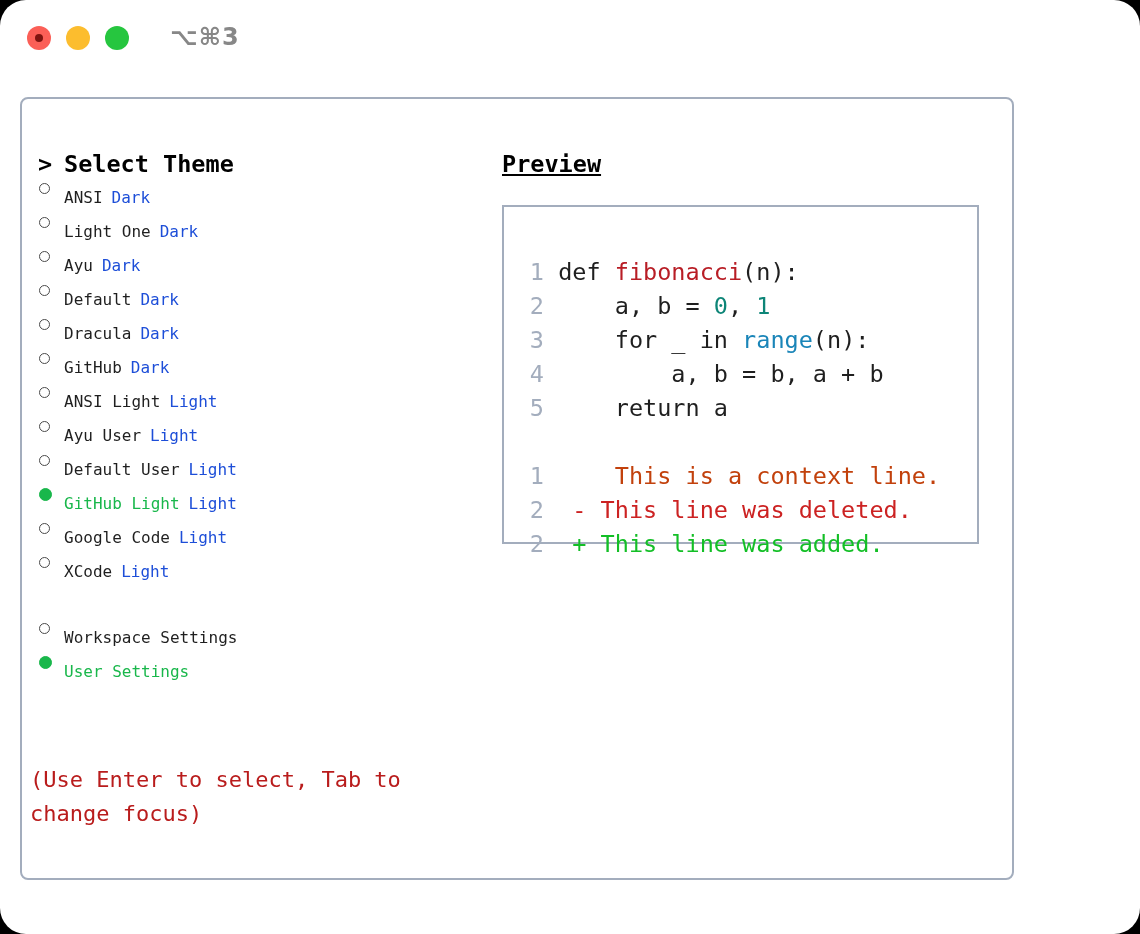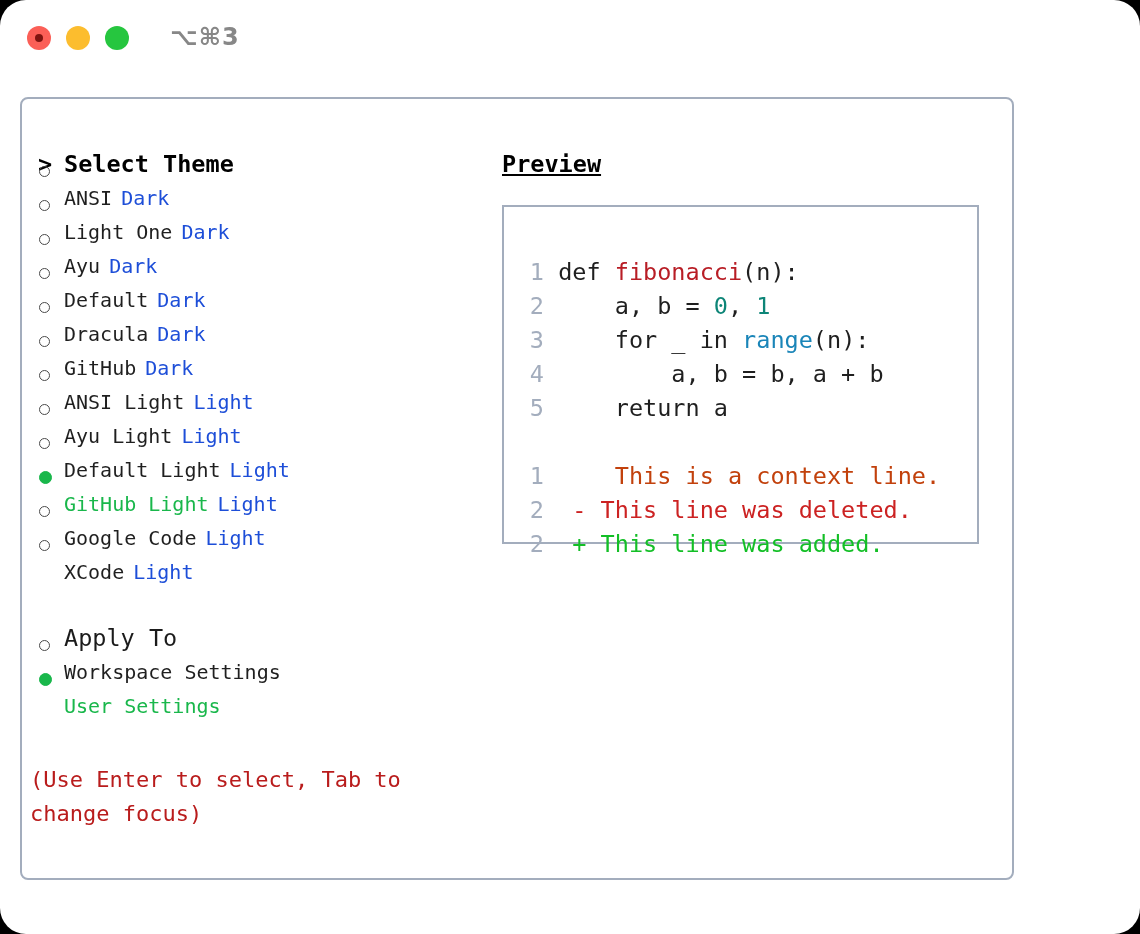--- a/index.html
+++ b/index.html
@@ -94,22 +94,22 @@
   
   .left-pane {
     position: absolute;
     left: 16px;
     top: 48px;
     width: 440px;
   }
 
   .row {
     display: flex;
-    align-items: flex-start;
-    font-size: 20px;
+    align-items: center;
+    font-size: 16px;
     line-height: 34px;
     color: #1b1b1b;
     white-space: pre;
   }
 
   .section-head {
     font-weight: bold;
     font-size: 23.5px;
     line-height: 34px;
     color: #000000;
@@ -242,32 +242,29 @@
         </div>
 
         <div id="theme-list">
             <div class="row"><span class="bullet"></span><span class="label">ANSI</span><span class="tag">Dark</span></div>
             <div class="row"><span class="bullet"></span><span class="label">Light One</span><span class="tag">Dark</span></div>
             <div class="row"><span class="bullet"></span><span class="label">Ayu</span><span class="tag">Dark</span></div>
             <div class="row"><span class="bullet"></span><span class="label">Default</span><span class="tag">Dark</span></div>
             <div class="row"><span class="bullet"></span><span class="label">Dracula</span><span class="tag">Dark</span></div>
             <div class="row"><span class="bullet"></span><span class="label">GitHub</span><span class="tag">Dark</span></div>
             <div class="row"><span class="bullet"></span><span class="label">ANSI Light</span><span class="tag">Light</span></div>
-            <div class="row"><span class="bullet"></span><span class="label">Ayu Light</span><span class="tag">Light</span></div>
-            <div class="row"><span class="bullet"></span><span class="label">Default Light</span><span class="tag">Light</span></div>
+            <div class="row"><span class="bullet"></span><span class="label">Ayu User</span><span class="tag">Light</span></div>
+            <div class="row"><span class="bullet"></span><span class="label">Default User</span><span class="tag">Light</span></div>
             <div class="row"><span class="bullet on"></span><span class="label sel">GitHub Light</span><span class="tag">Light</span></div>
             <div class="row"><span class="bullet"></span><span class="label">Google Code</span><span class="tag">Light</span></div>
             <div class="row"><span class="bullet"></span><span class="label">XCode</span><span class="tag">Light</span></div>
           </div>
 
         <div class="spacer-lg"></div>
 
-        <div class="section-head plain">
-          <span class="marker"> </span><span>Apply To</span>
-        </div>
 
         <div id="apply-list">
             <div class="row"><span class="bullet"></span><span class="label">Workspace Settings</span></div>
             <div class="row"><span class="bullet on"></span><span class="label sel">User Settings</span></div>
           </div>
       </div>
 
       <div class="hint">(Use Enter to select, Tab to change focus)</div>
 
       <div class="right-pane">

